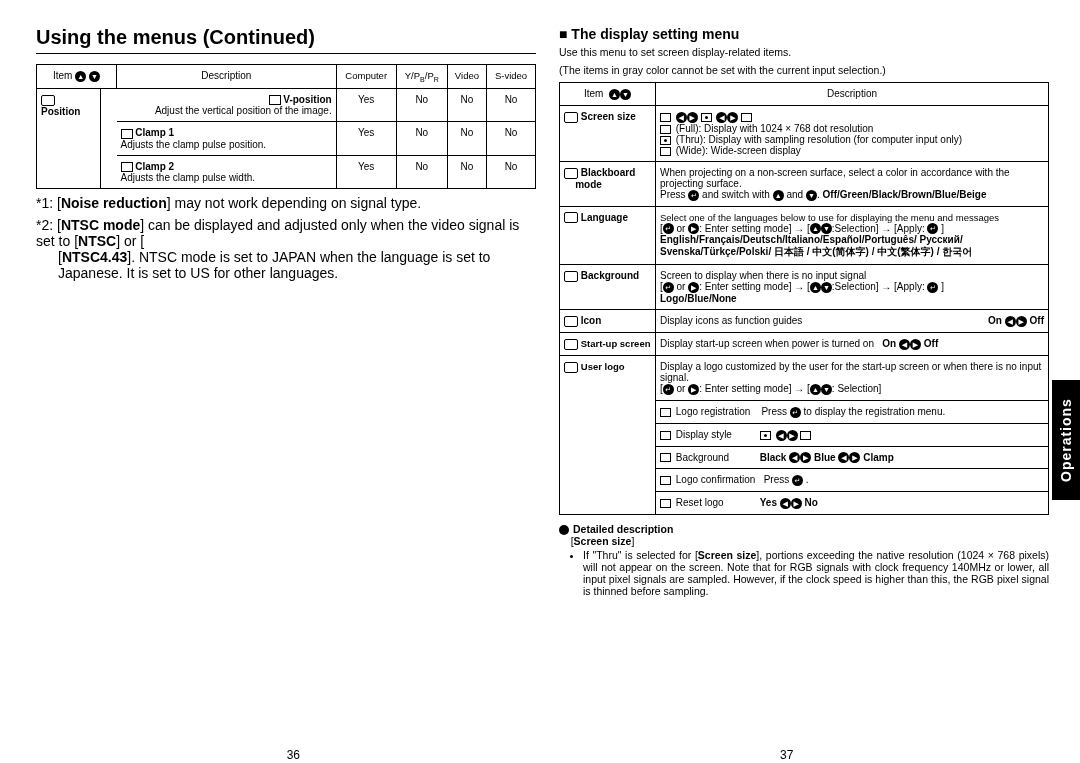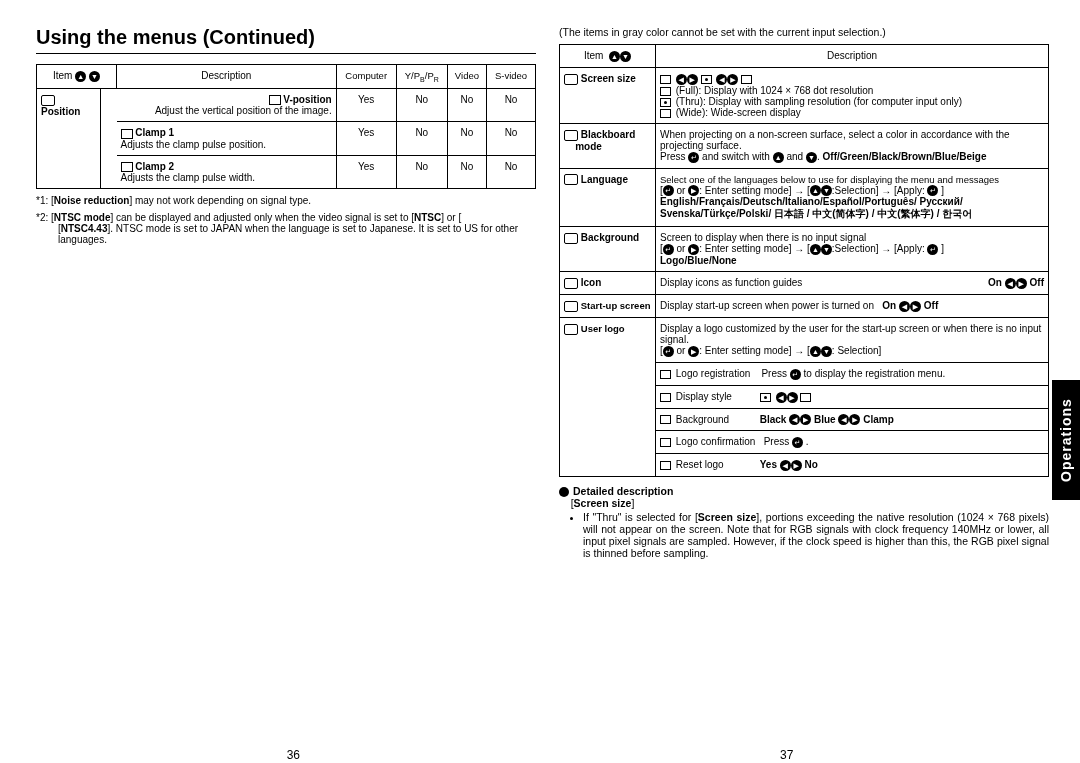--- a/index.html
+++ b/index.html
@@ -43,21 +43,21 @@
   }
   .circ-dn::after { content:"▼"; }
   .circ-up::after { content:"▲"; }
   .circ-l::after  { content:"◀"; }
   .circ-r::after  { content:"▶"; }
   .circ-ret::after { content:"↵"; }
   .bullet-dot {
     display:inline-block; width:10px; height:10px; border-radius:50%; background:#000;
     vertical-align:middle; margin-right:4px;
   }
-  .footnote { font-size: 10px; margin-top:6px; }
+  .footnote { font-size: 14px; margin-top:6px; }
   .footnote .ind { padding-left:22px; display:block; }
   .small { font-size:9.5px; }
   .page-nums { position:absolute; bottom:1px; width:1080px; text-align:center; font-size:12px; }
   .side-tab {
     position:absolute; right:0; top:380px; width:28px; height:120px;
     background:#000; color:#fff; font-weight:bold; font-size:14px;
     writing-mode: vertical-rl; transform: rotate(180deg);
     display:flex; align-items:center; justify-content:center;
     letter-spacing:1px;
   }
@@ -133,20 +133,22 @@
     <div class="footnote">
       <span>*1: [</span><span class="b">Noise reduction</span><span>] may not work depending on signal type.</span>
     </div>
     <div class="footnote">
       <span>*2: [</span><span class="b">NTSC mode</span><span>] can be displayed and adjusted only when the video signal is set to [</span><span class="b">NTSC</span><span>] or [</span>
       <span class="ind">[<span class="b">NTSC4.43</span><span>]. NTSC mode is set to JAPAN when the language is set to Japanese. It is set to US for other languages.</span></span>
     </div>
   </div>
 
   <div class="col-right">
+    <h2>■ <span>The display setting menu</span></h2>
+    <div class="intro">Use this menu to set screen display-related items.</div>
     <div class="intro">(The items in gray color cannot be set with the current input selection.)</div>
 
     <table>
       <tbody>
           <tr>
         <th class="center" style="font-weight:normal;width:96px;">
           <span>Item</span>&nbsp;
           <span class="circ circ-up"></span><span class="circ circ-dn"></span>
         </th>
         <th class="center" style="font-weight:normal;">Description</th>

